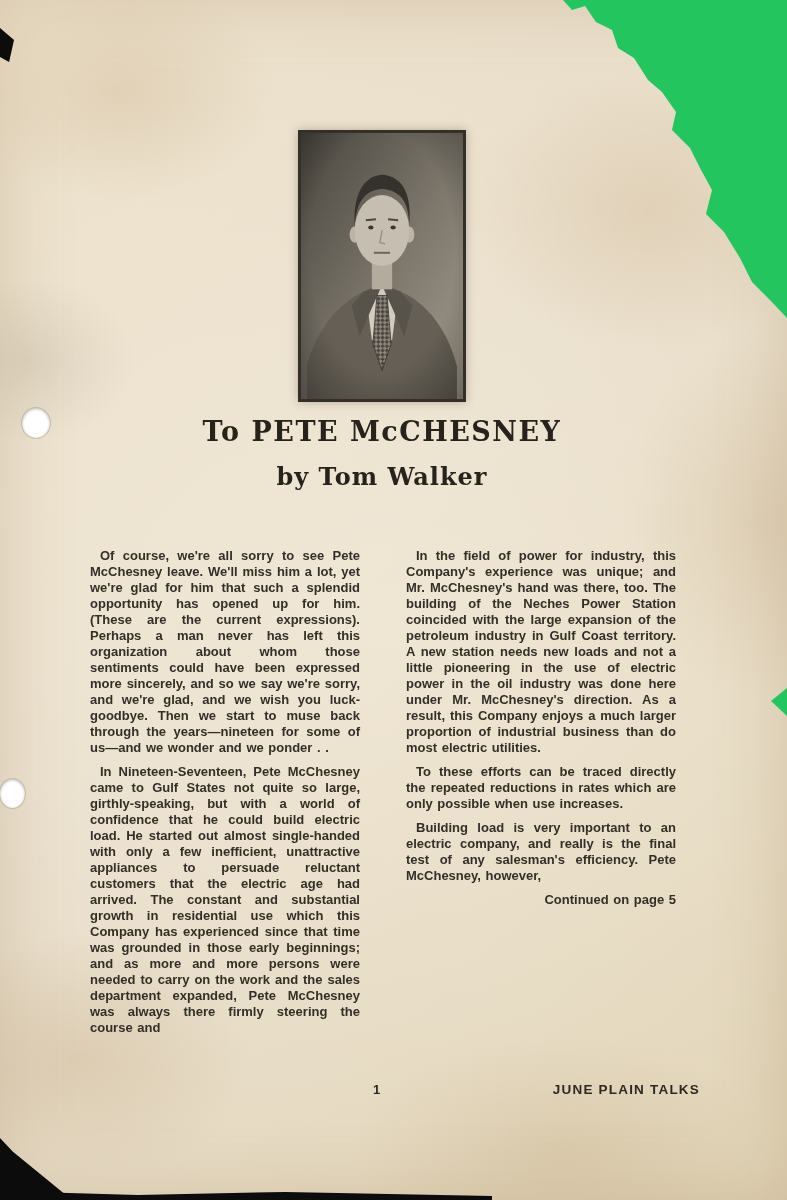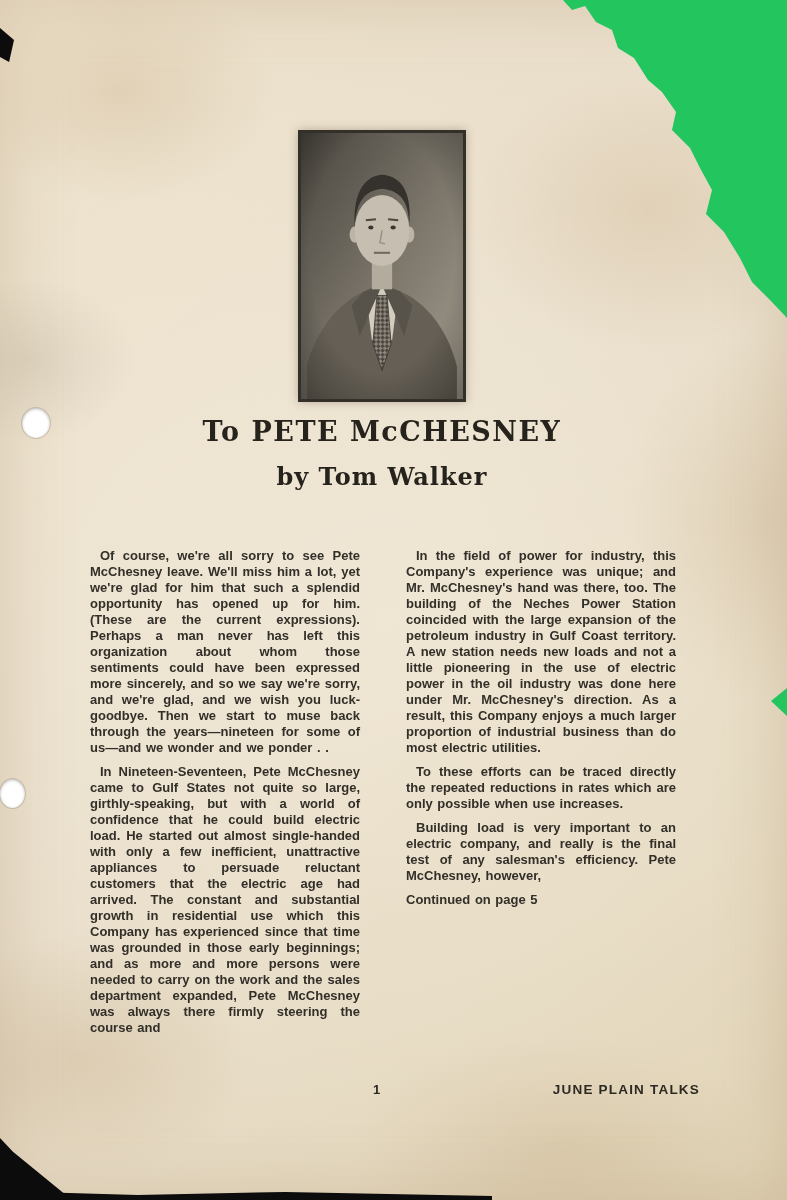--- a/index.html
+++ b/index.html
@@ -95,21 +95,21 @@
   .col { flex: 1 1 0; min-width: 0; }
   .col p {
     margin: 0 0 8px 0;
     font: 700 13px/16px "Liberation Sans", sans-serif;
     color: #322f29;
     text-align: justify;
     text-indent: 10px;
     word-spacing: 1px;
   }
   .col p.continued {
-    text-align: left;
+    text-align: right;
     text-indent: 0;
     margin-top: 2px;
   }
   
   .footer {
     position: absolute;
     top: 1082px;
     left: 90px;
     width: 610px;
     height: 20px;

